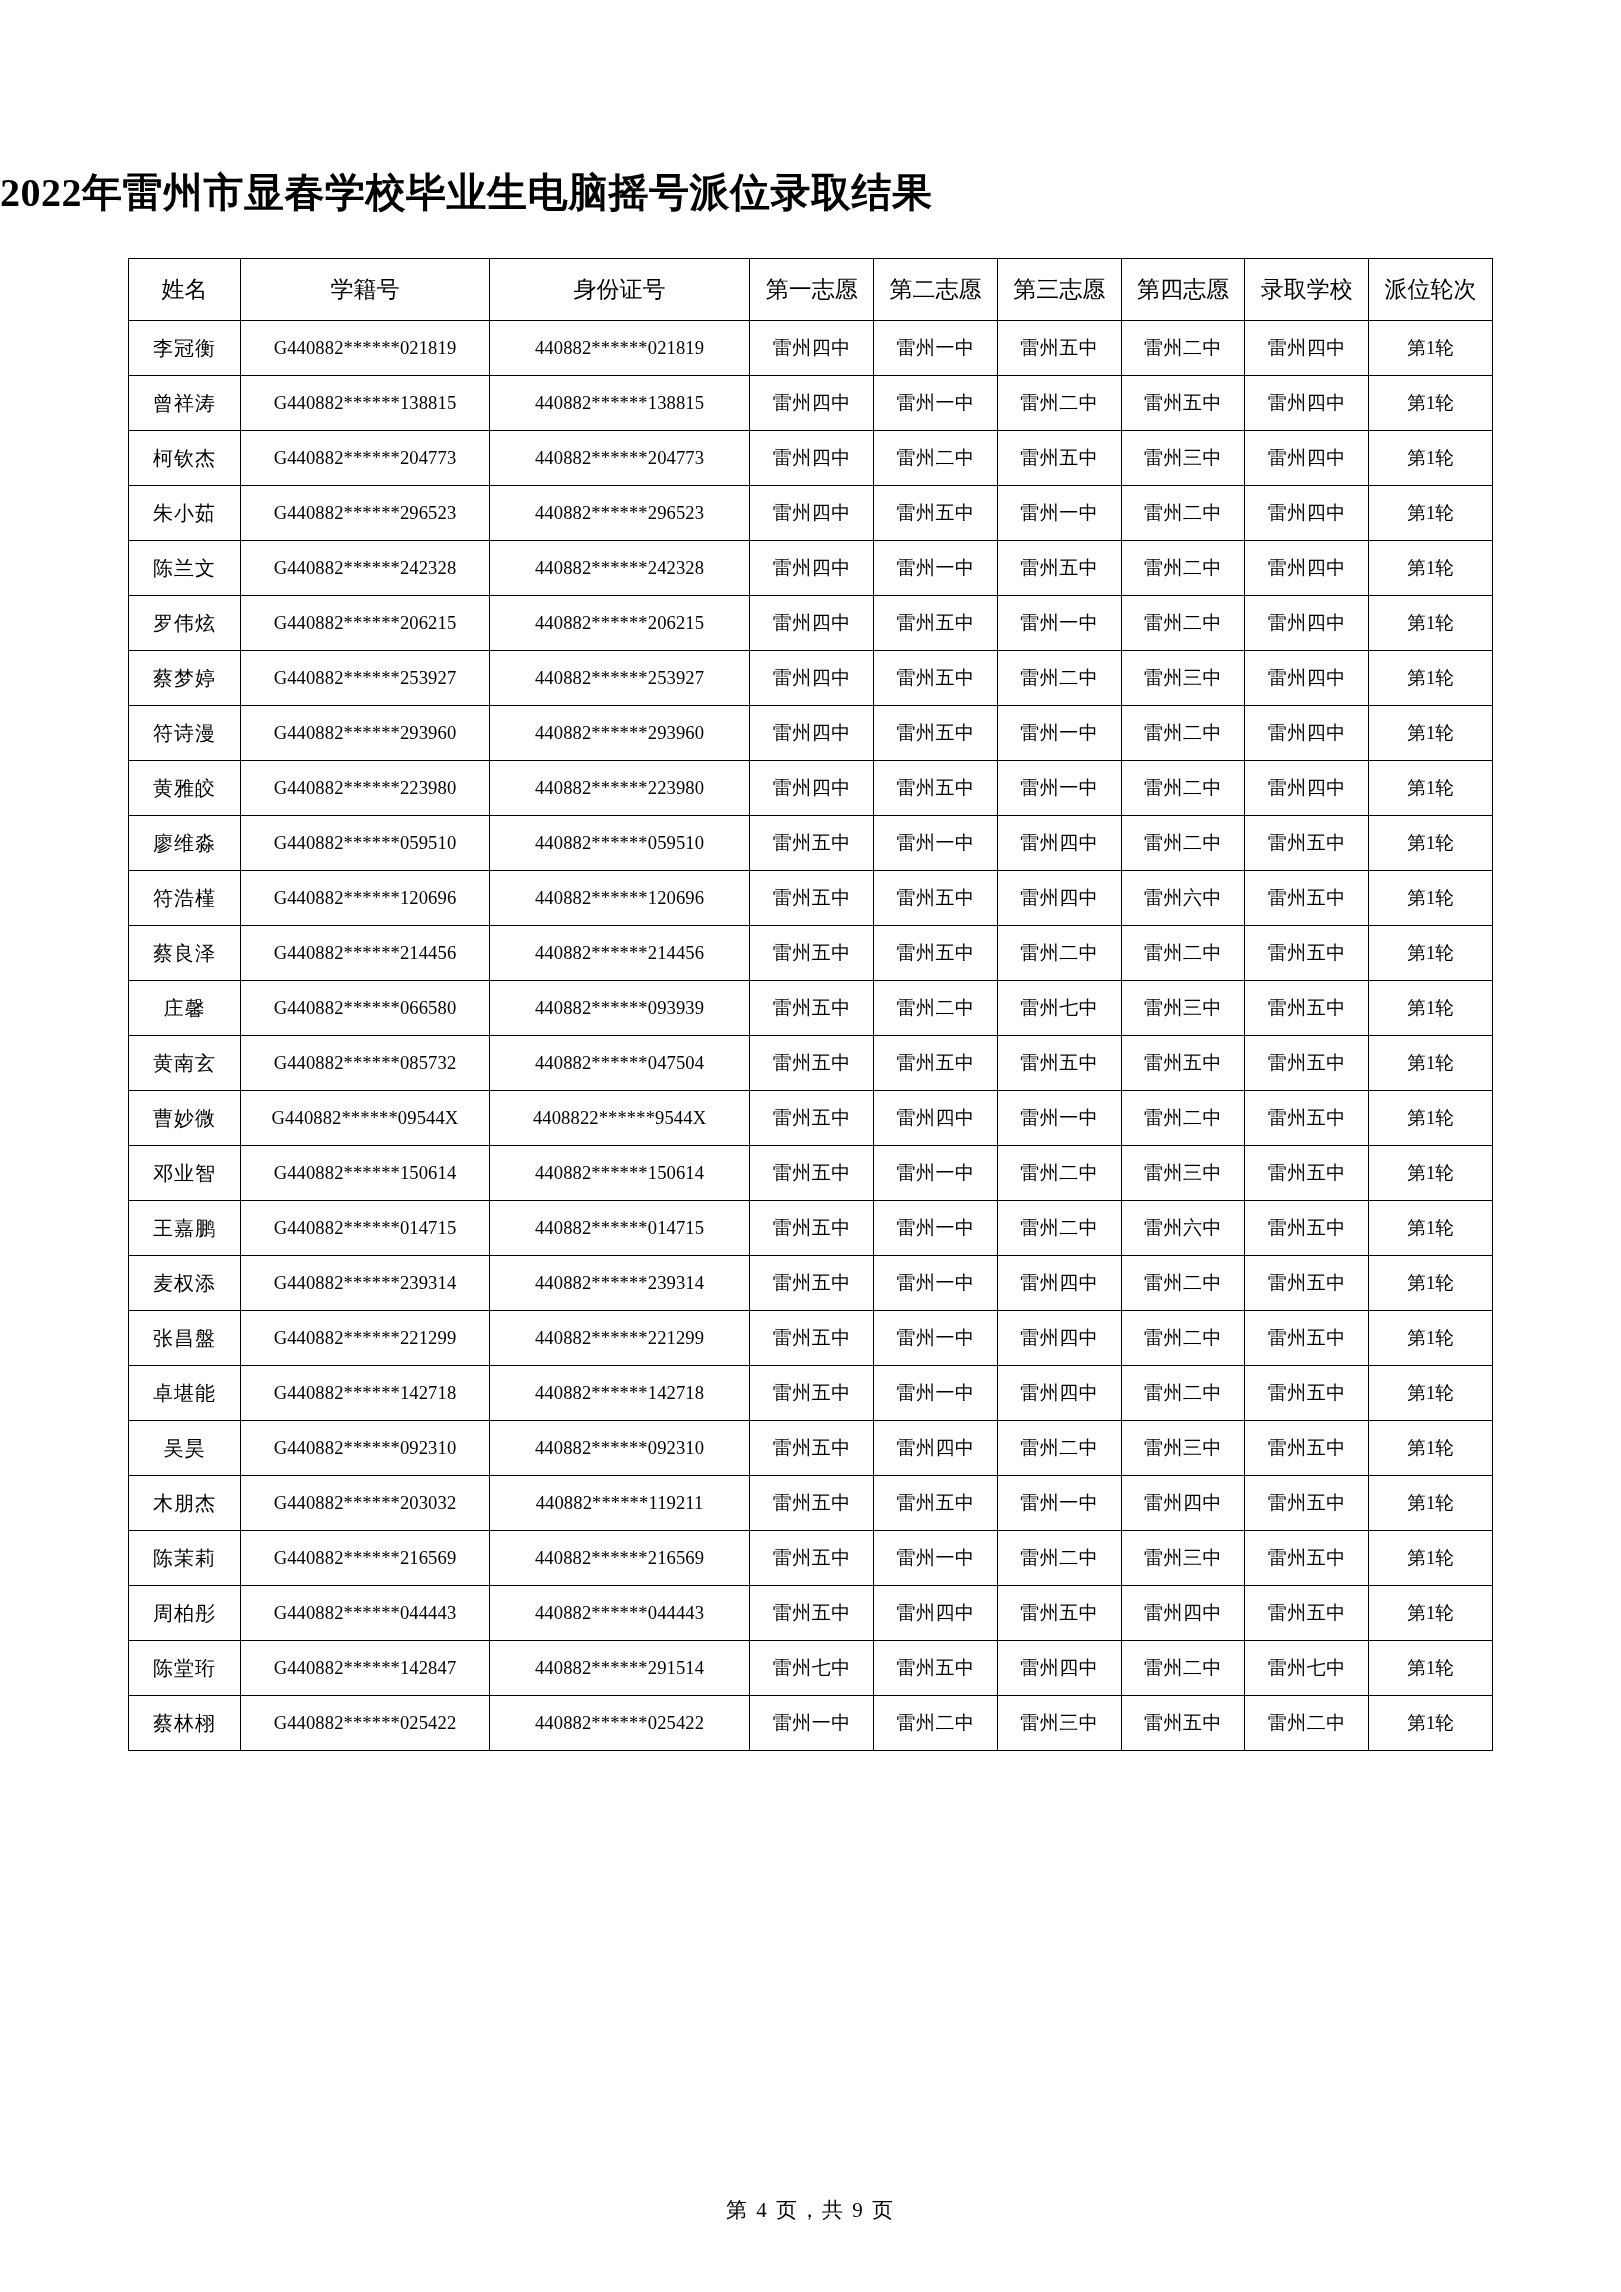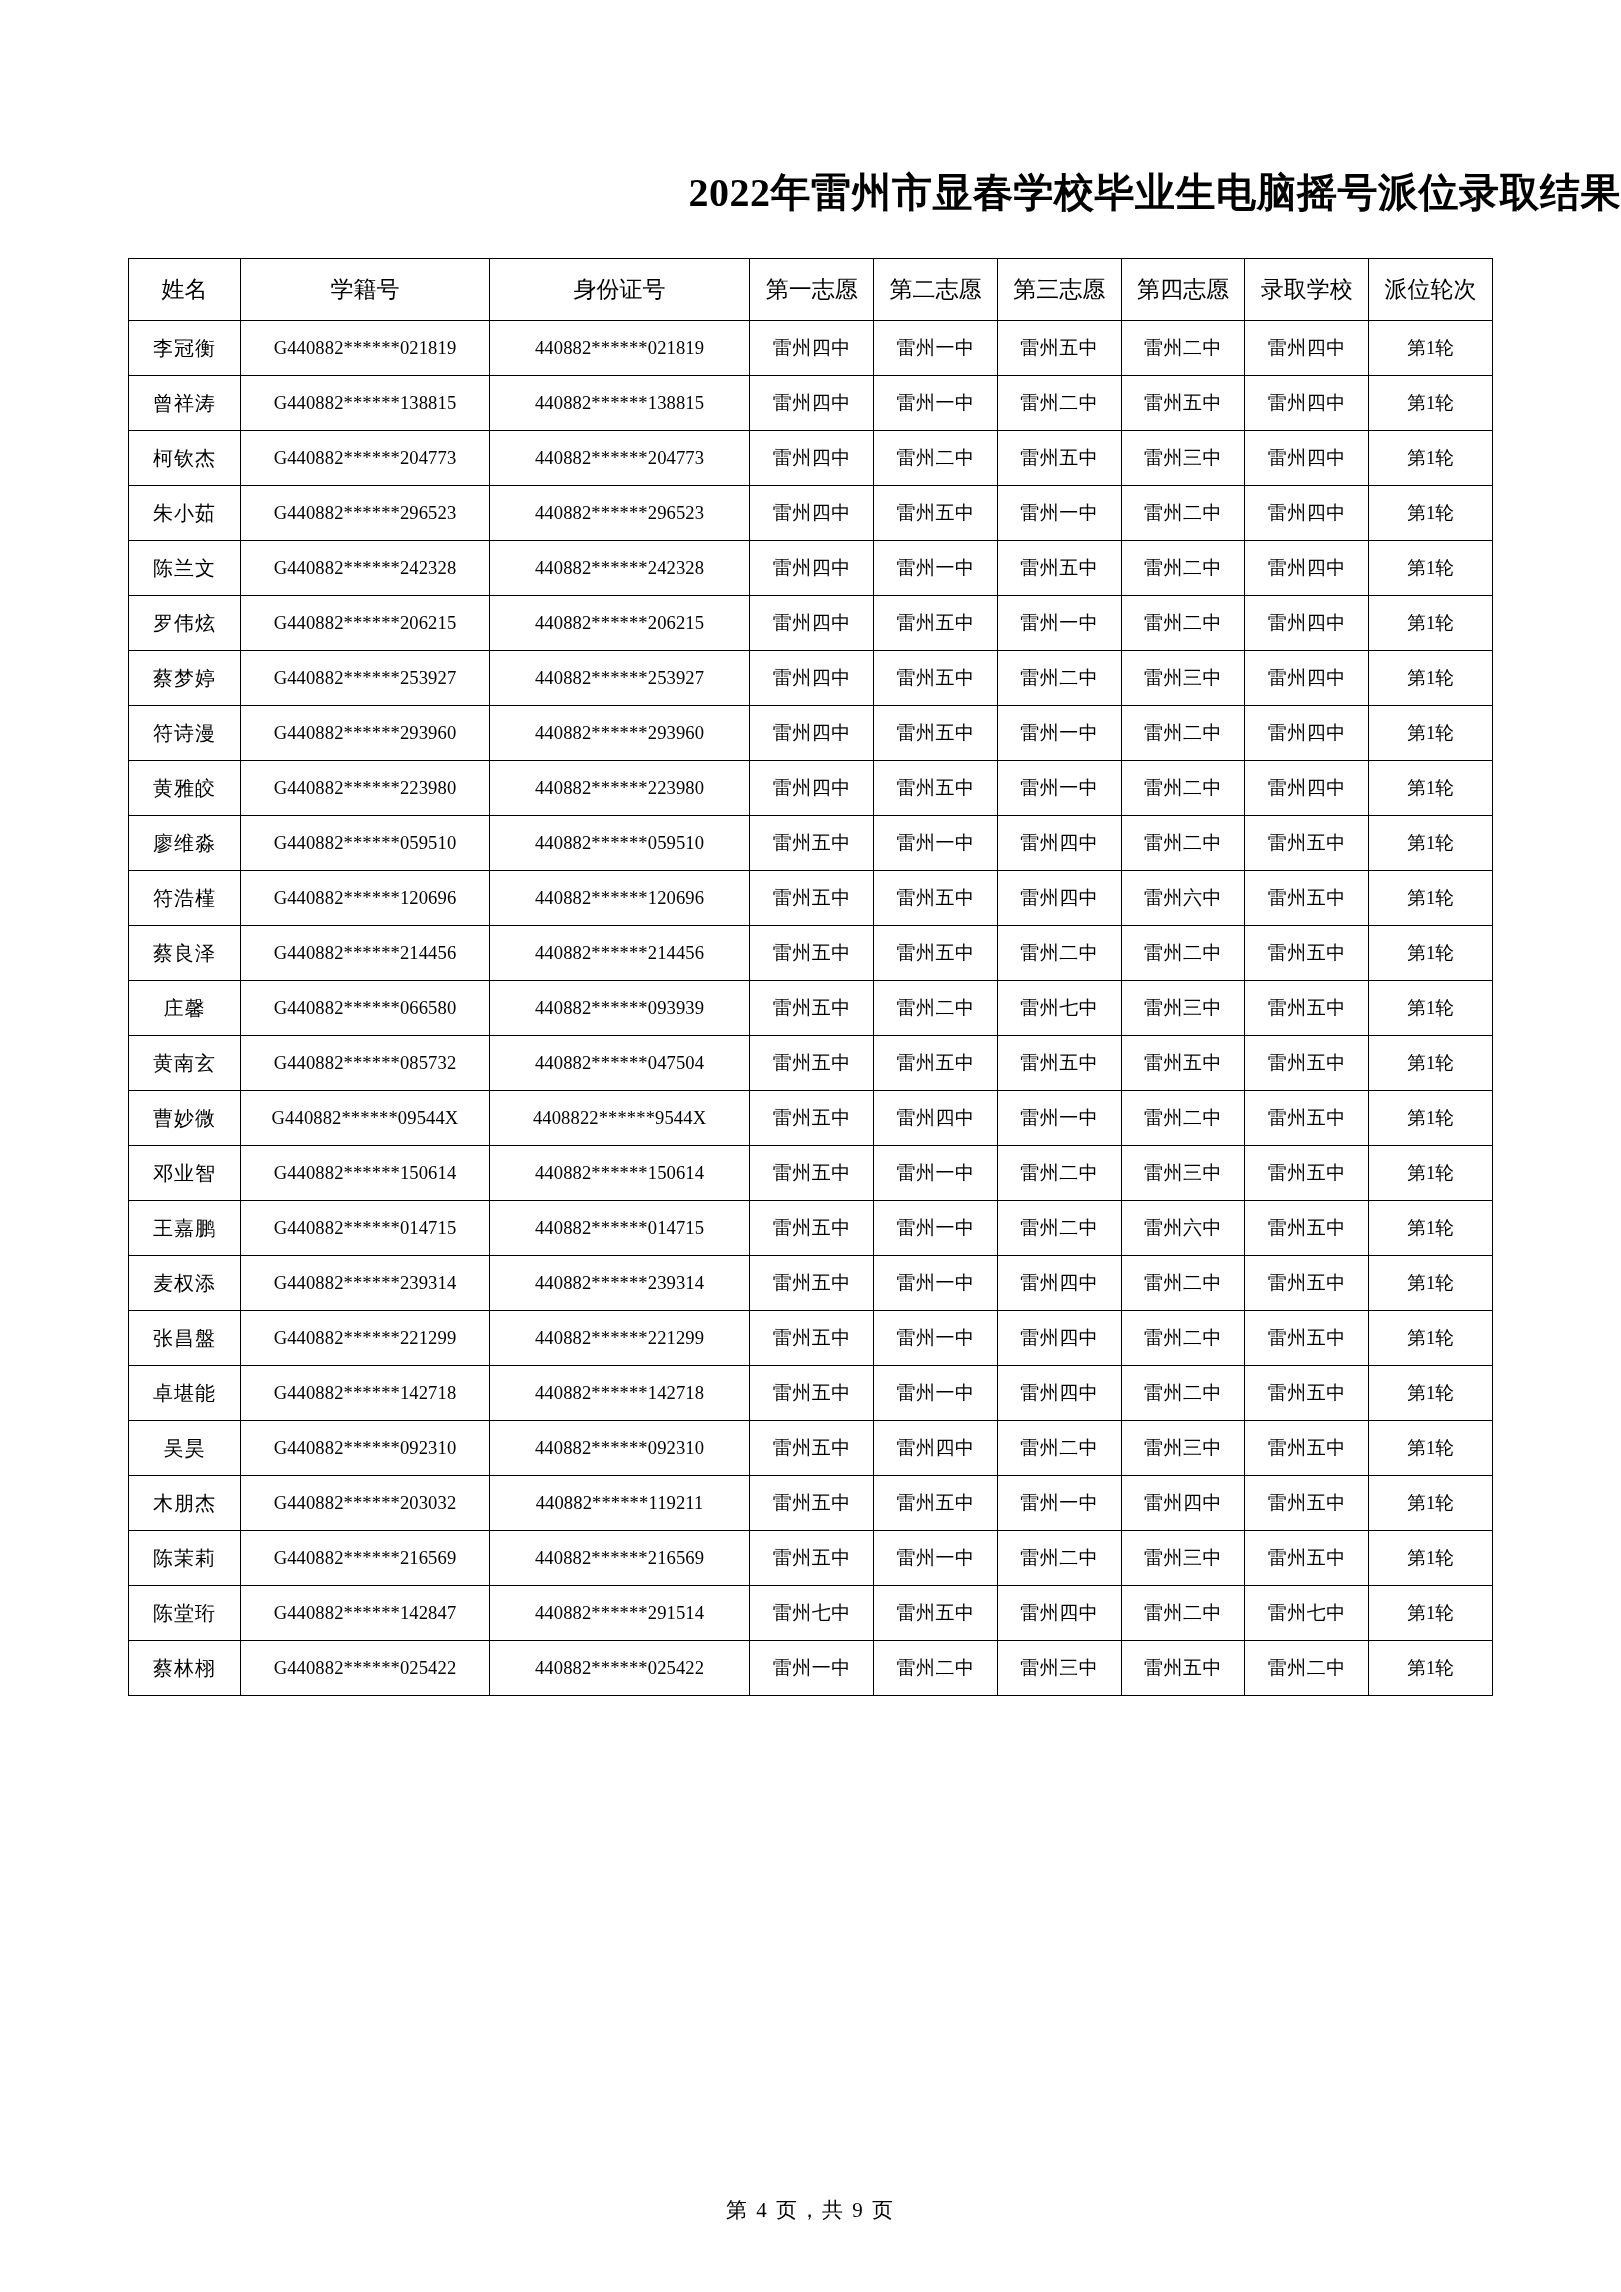--- a/index.html
+++ b/index.html
@@ -15,21 +15,21 @@
     -webkit-font-smoothing: antialiased;
   }
   .page {
     position: relative;
     width: 1621px;
     height: 2293px;
     box-sizing: border-box;
     padding: 0;
   }
   .doc-title {
-    text-align: right;
+    text-align: left;
     font-size: 40px;
     font-weight: bold;
     letter-spacing: 0.5px;
     margin: 0;
     padding-top: 169px;
     line-height: 1.2;
     font-family: "Liberation Serif", "DejaVu Serif", serif;
   }
   .table-wrap {
     margin-top: 41px;
@@ -362,20 +362,31 @@
             <td class="cell-code">G440882******216569</td>
             <td class="cell-code">440882******216569</td>
             <td class="cell-school">雷州五中</td>
             <td class="cell-school">雷州一中</td>
             <td class="cell-school">雷州二中</td>
             <td class="cell-school">雷州三中</td>
             <td class="cell-school">雷州五中</td>
             <td class="cell-round">第1轮</td>
           </tr>
           <tr>
+            <td class="cell-name">周柏彤</td>
+            <td class="cell-code">G440882******044443</td>
+            <td class="cell-code">440882******044443</td>
+            <td class="cell-school">雷州五中</td>
+            <td class="cell-school">雷州四中</td>
+            <td class="cell-school">雷州五中</td>
+            <td class="cell-school">雷州四中</td>
+            <td class="cell-school">雷州五中</td>
+            <td class="cell-round">第1轮</td>
+          </tr>
+          <tr>
             <td class="cell-name">陈堂珩</td>
             <td class="cell-code">G440882******142847</td>
             <td class="cell-code">440882******291514</td>
             <td class="cell-school">雷州七中</td>
             <td class="cell-school">雷州五中</td>
             <td class="cell-school">雷州四中</td>
             <td class="cell-school">雷州二中</td>
             <td class="cell-school">雷州七中</td>
             <td class="cell-round">第1轮</td>
           </tr>

